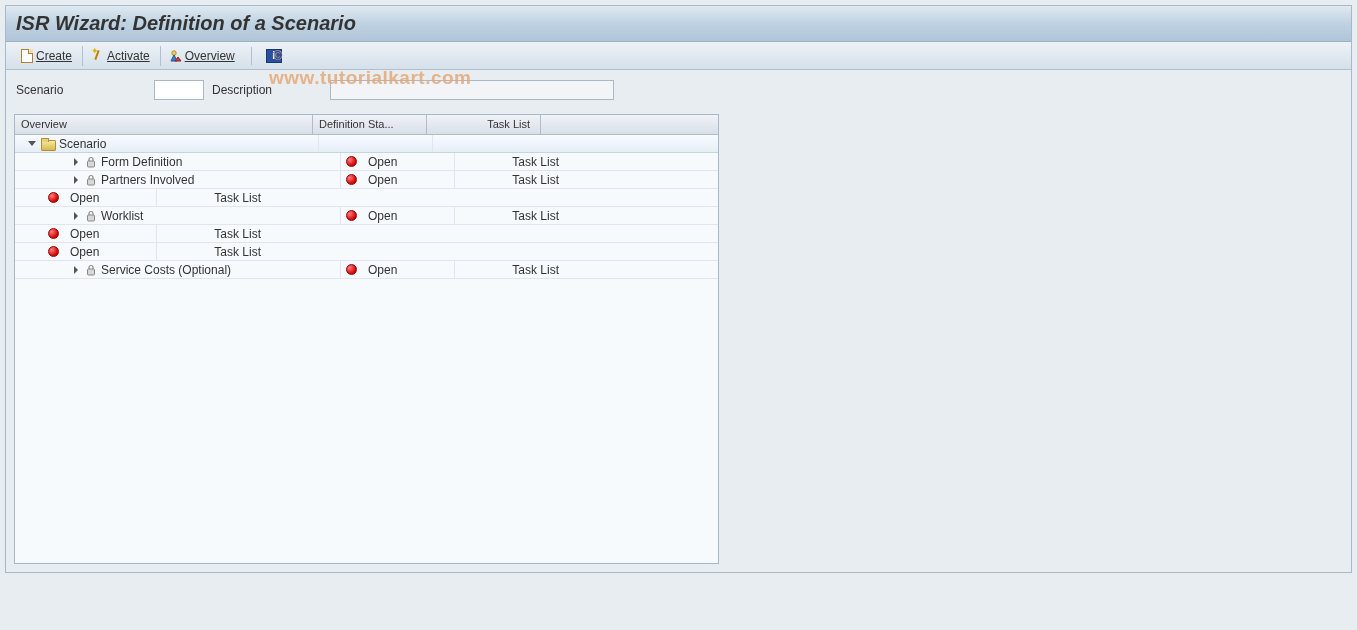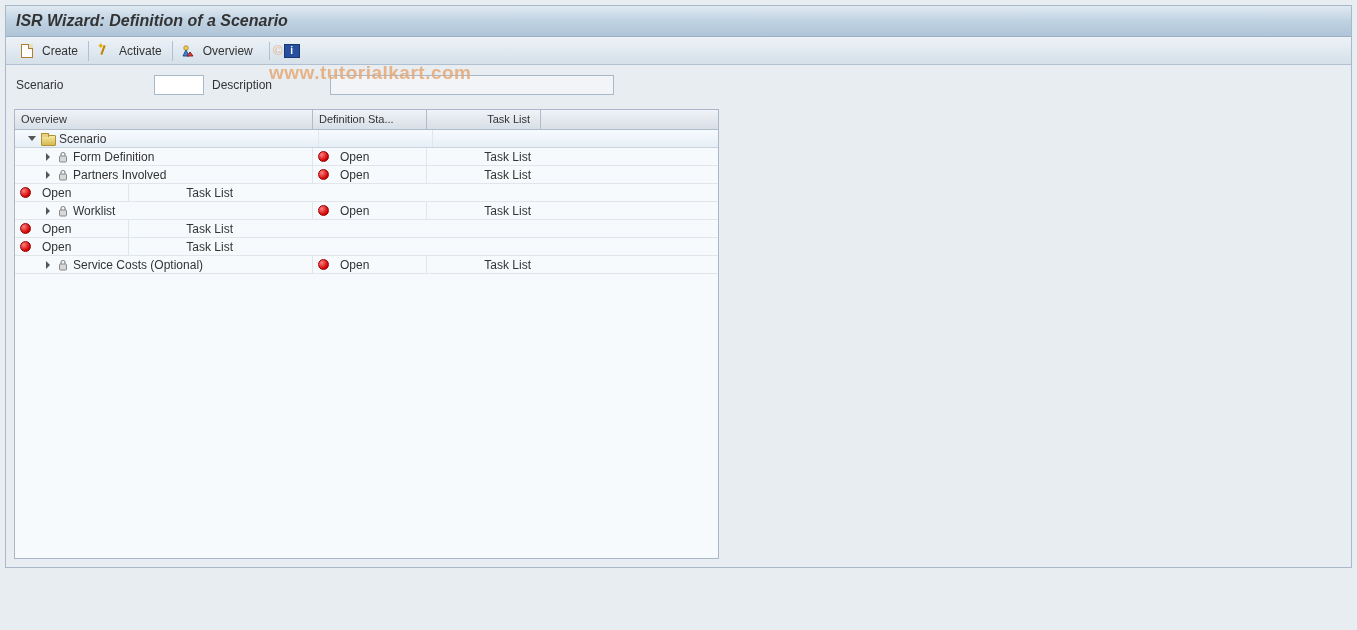--- a/index.html
+++ b/index.html
@@ -17,42 +17,43 @@
     border: 1px solid #a8b8c8;
     background: #e8edf2;
   }
   
   .titlebar {
     background: linear-gradient(to bottom, #e0e9f1 0%, #bfd2e2 50%, #b0c5d8 100%);
     border-bottom: 1px solid #9db0c2;
     padding: 6px 10px;
     font-style: italic;
     font-weight: bold;
-    font-size: 16px;
+    font-size: 20px;
     color: #333;
   }
   
   .toolbar {
     background: linear-gradient(to bottom, #edf2f7 0%, #d5e0ea 100%);
     border-bottom: 1px solid #b0c0d0;
     padding: 4px 10px;
     display: flex;
     align-items: center;
     gap: 4px;
     position: relative;
     height: 28px;
   }
   .tb-btn {
     display: inline-flex;
     align-items: center;
-    gap: 8px;
+    gap: 2px;
     padding: 2px 10px 2px 4px;
     cursor: pointer;
     border-right: 1px solid #b0c0d0;
     height: 20px;
+    text-decoration: underline;
   }
   .tb-btn:last-of-type { border-right: none; }
   .tb-icon {
     width: 14px; height: 14px;
     display: inline-flex; align-items: center; justify-content: center;
   }
   .tb-sep {
     width: 1px; height: 18px; background: #b0c0d0; margin: 0 2px;
   }
   .info-icon-box {
@@ -130,20 +131,21 @@
   }
   .col-ov { width: 298px; }
   .col-st { width: 114px; }
   .col-tl { width: 114px; text-align: right; padding-right: 10px;}
   .tree-body { }
   .tree-row {
     display: flex;
     align-items: center;
     height: 18px;
     border-bottom: 1px solid #e0e6ec;
+    padding-left: 28px;
   }
   .tree-row.root {
     background: linear-gradient(to bottom, #f7fbff 0%, #e6eef6 100%);
     border-bottom: 1px solid #c8d4e0;
   }
   .cell-ov {
     width: 298px;
     display: flex;
     align-items: center;
     padding-left: 6px;

